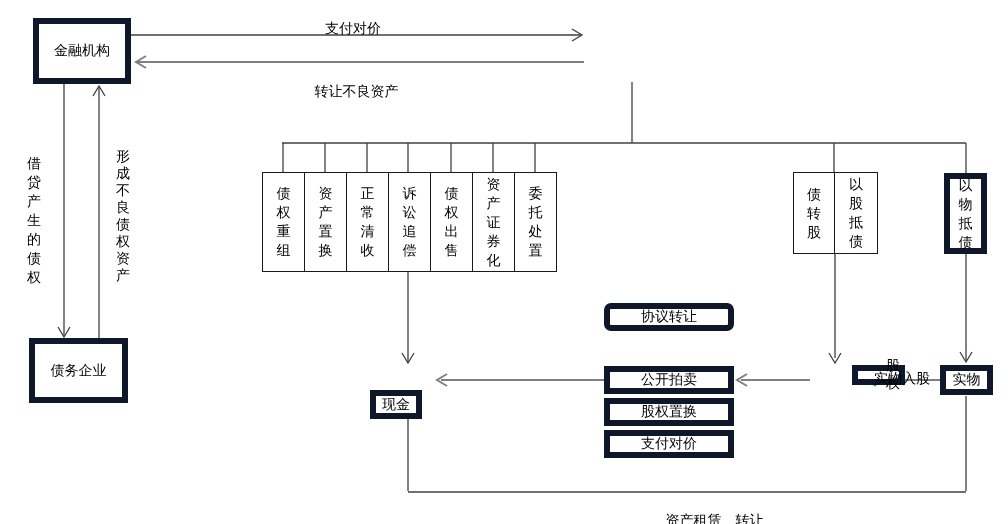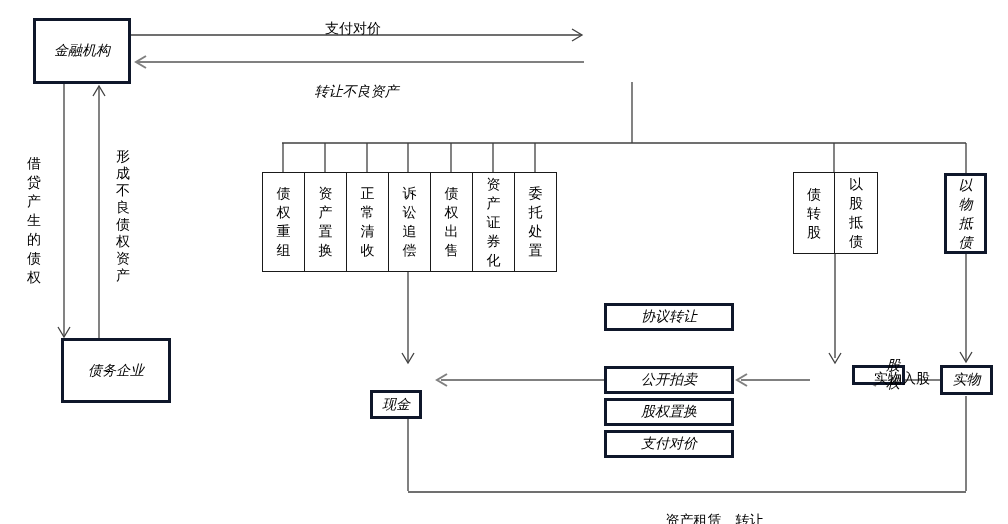--- a/index.html
+++ b/index.html
@@ -6,22 +6,22 @@
   .stage{
     position:relative;width:1008px;height:524px;overflow:hidden;
     font-family:"DejaVu Sans","Liberation Sans",sans-serif;
     color:#000;font-size:14px;background:#fff;
   }
   svg.wires{position:absolute;left:0;top:0;z-index:0;}
   .k{stroke:#404040;stroke-width:1.3;fill:none;}
   .g{stroke:#808080;stroke-width:2;fill:none;}
   .box{
     position:absolute;box-sizing:border-box;background:#fff;
-    border:3px solid #0f172a;display:flex;align-items:center;justify-content:center;
-    z-index:1;text-align:center;font-style:italic;
+    border:6px solid #0f172a;display:flex;align-items:center;justify-content:center;
+    z-index:1;text-align:center;
   }
   .methods{position:absolute;left:262px;top:172px;display:flex;z-index:1;}
   .mbox{
     box-sizing:border-box;width:43px;height:100px;margin-left:-1px;
     background:#fff;border:1px solid #1a1a1a;
     display:flex;align-items:center;justify-content:center;
   }
   .mbox:first-child{margin-left:0;}
   .combined{position:absolute;left:793px;top:172px;width:85px;height:82px;display:flex;z-index:1;}
   .cell{
@@ -81,21 +81,21 @@
       <polyline points="876,374 866,380 876,386"></polyline>
       <line x1="835" y1="253" x2="835" y2="358"></line>
       <line x1="966" y1="396" x2="966" y2="491"></line>
       <line x1="408" y1="399" x2="408" y2="491"></line>
     </g>
   </svg>
 
   <div class="box" style="left:33px;top:18px;width:98px;height:66px;">金融机构</div>
 
 
-  <div class="box" style="left:29px;top:338px;width:110px;height:65px;margin-left:32px;">债务企业</div>
+  <div class="box" style="left:29px;top:338px;width:99px;height:65px;">债务企业</div>
 
   <div class="methods">
     <div class="mbox">
         <span class="vchars">
           <span>债</span>
           <span>权</span>
           <span>重</span>
           <span>组</span>
         </span>
       </div>
@@ -172,30 +172,30 @@
     <span class="vchars">
         <span>以</span>
         <span>物</span>
         <span>抵</span>
         <span>债</span>
       </span>
   </div>
 
   <div class="box" style="left:370px;top:366px;width:52px;height:29px;margin-top:24px;">现金</div>
 
-  <div class="box" style="left:604px;top:303px;width:130px;height:28px;">协议转让</div>
+  <div class="box" style="left:604px;top:303px;width:130px;height:28px;border-radius:7px;">协议转让</div>
   <div class="box" style="left:604px;top:366px;width:130px;height:28px;">公开拍卖</div>
   <div class="box" style="left:604px;top:398px;width:130px;height:28px;">股权置换</div>
   <div class="box" style="left:604px;top:430px;width:130px;height:28px;">支付对价</div>
 
   <div class="box" style="left:852px;top:365px;width:53px;height:20px;padding-left:29px;">股权</div>
   <div class="box" style="left:940px;top:365px;width:53px;height:30px;text-align:right;">实物</div>
 
   <div class="lbl c" style="left:318px;top:7px;width:70px;">支付对价</div>
-  <div class="lbl c" style="left:309px;top:70px;width:95px;font-style:italic;">转让不良资产</div>
+  <div class="lbl c" style="left:309px;top:70px;width:95px;">转让不良资产</div>
   <div class="lbl vchars" style="left:27px;top:141px;">
       <span>借</span>
       <span>贷</span>
       <span>产</span>
       <span>生</span>
       <span>的</span>
       <span>债</span>
       <span>权</span>
     </div>
   <div class="lbl vchars tight" style="left:116px;top:135px;">

